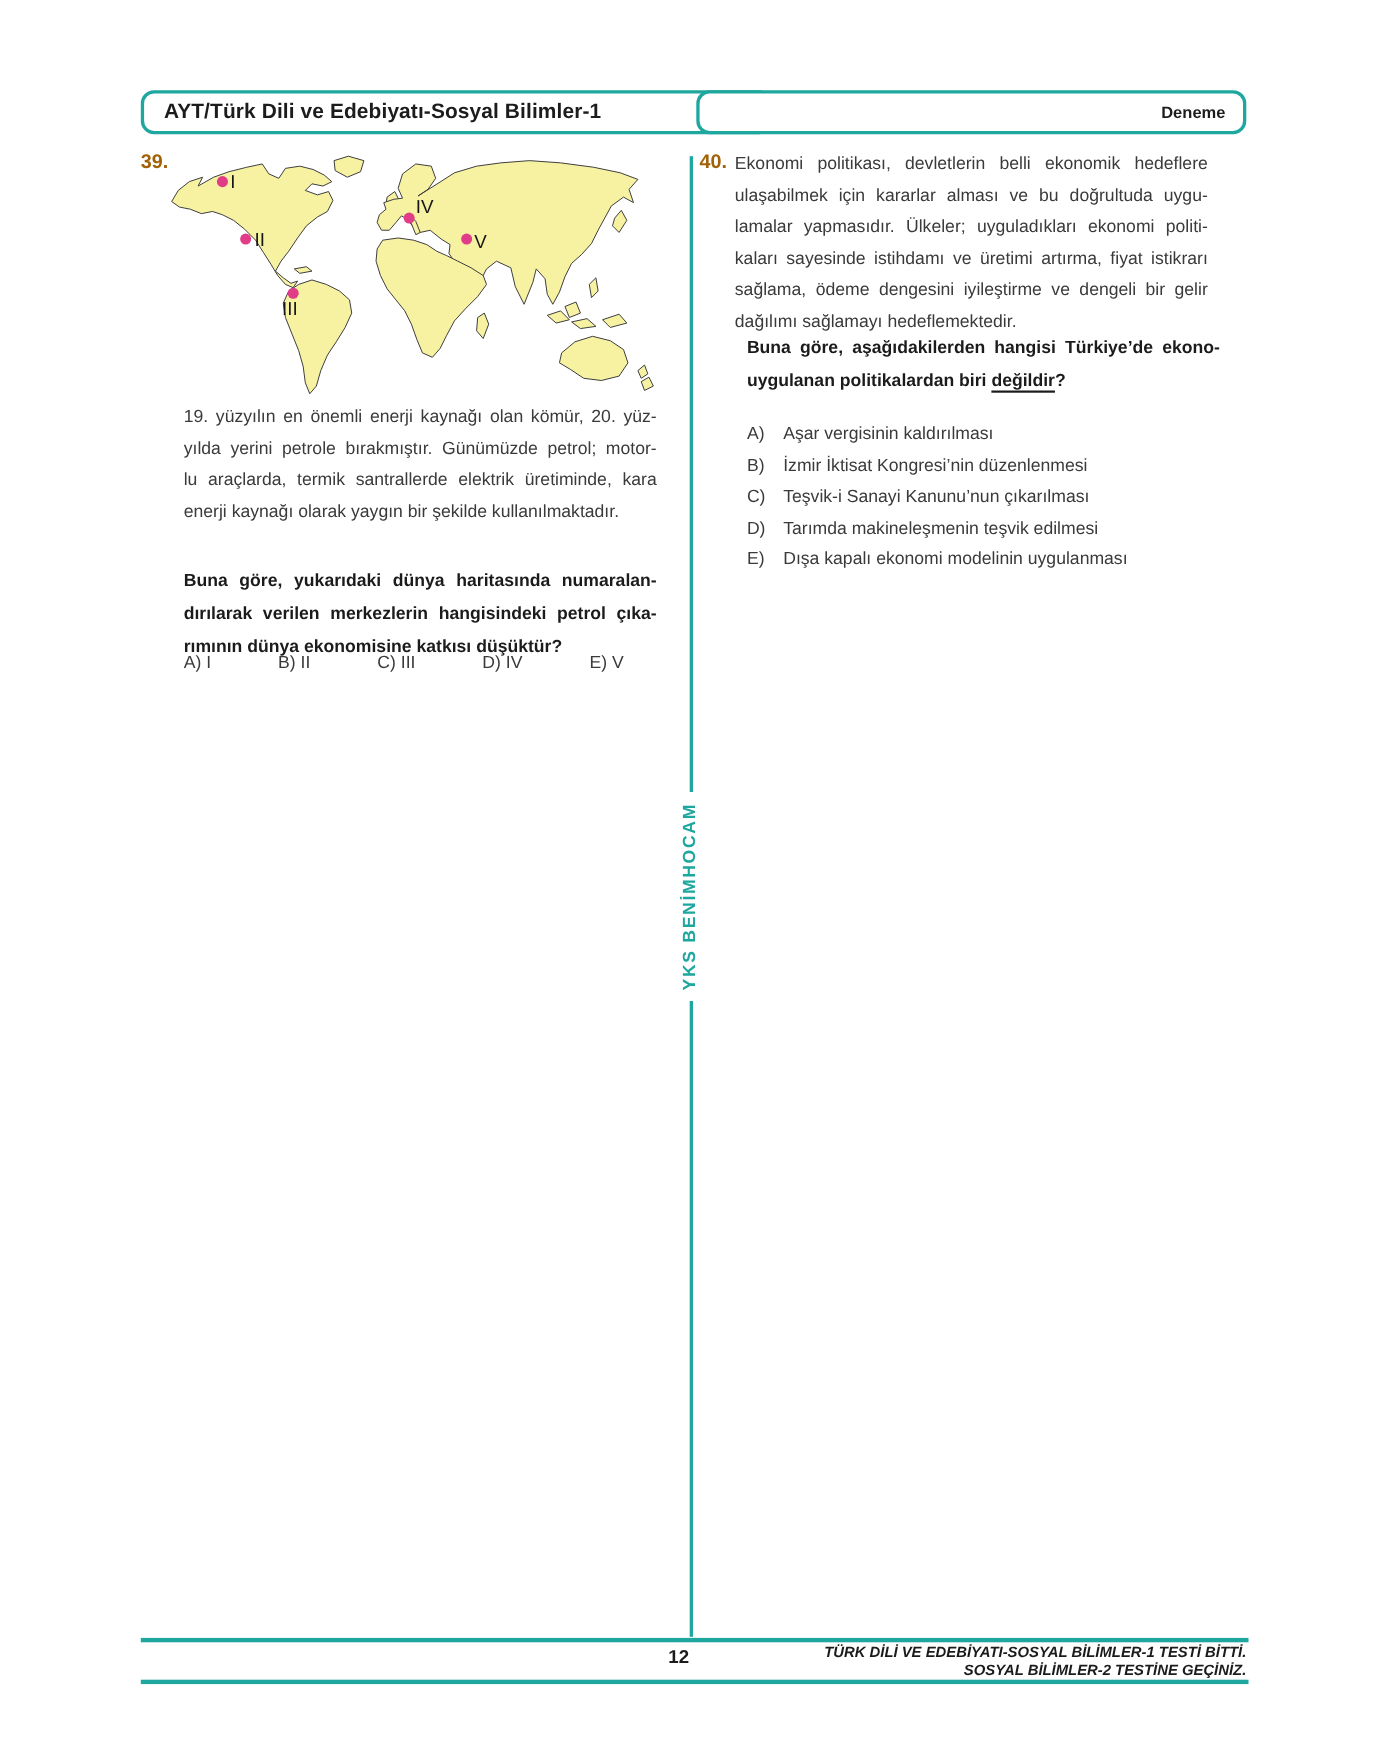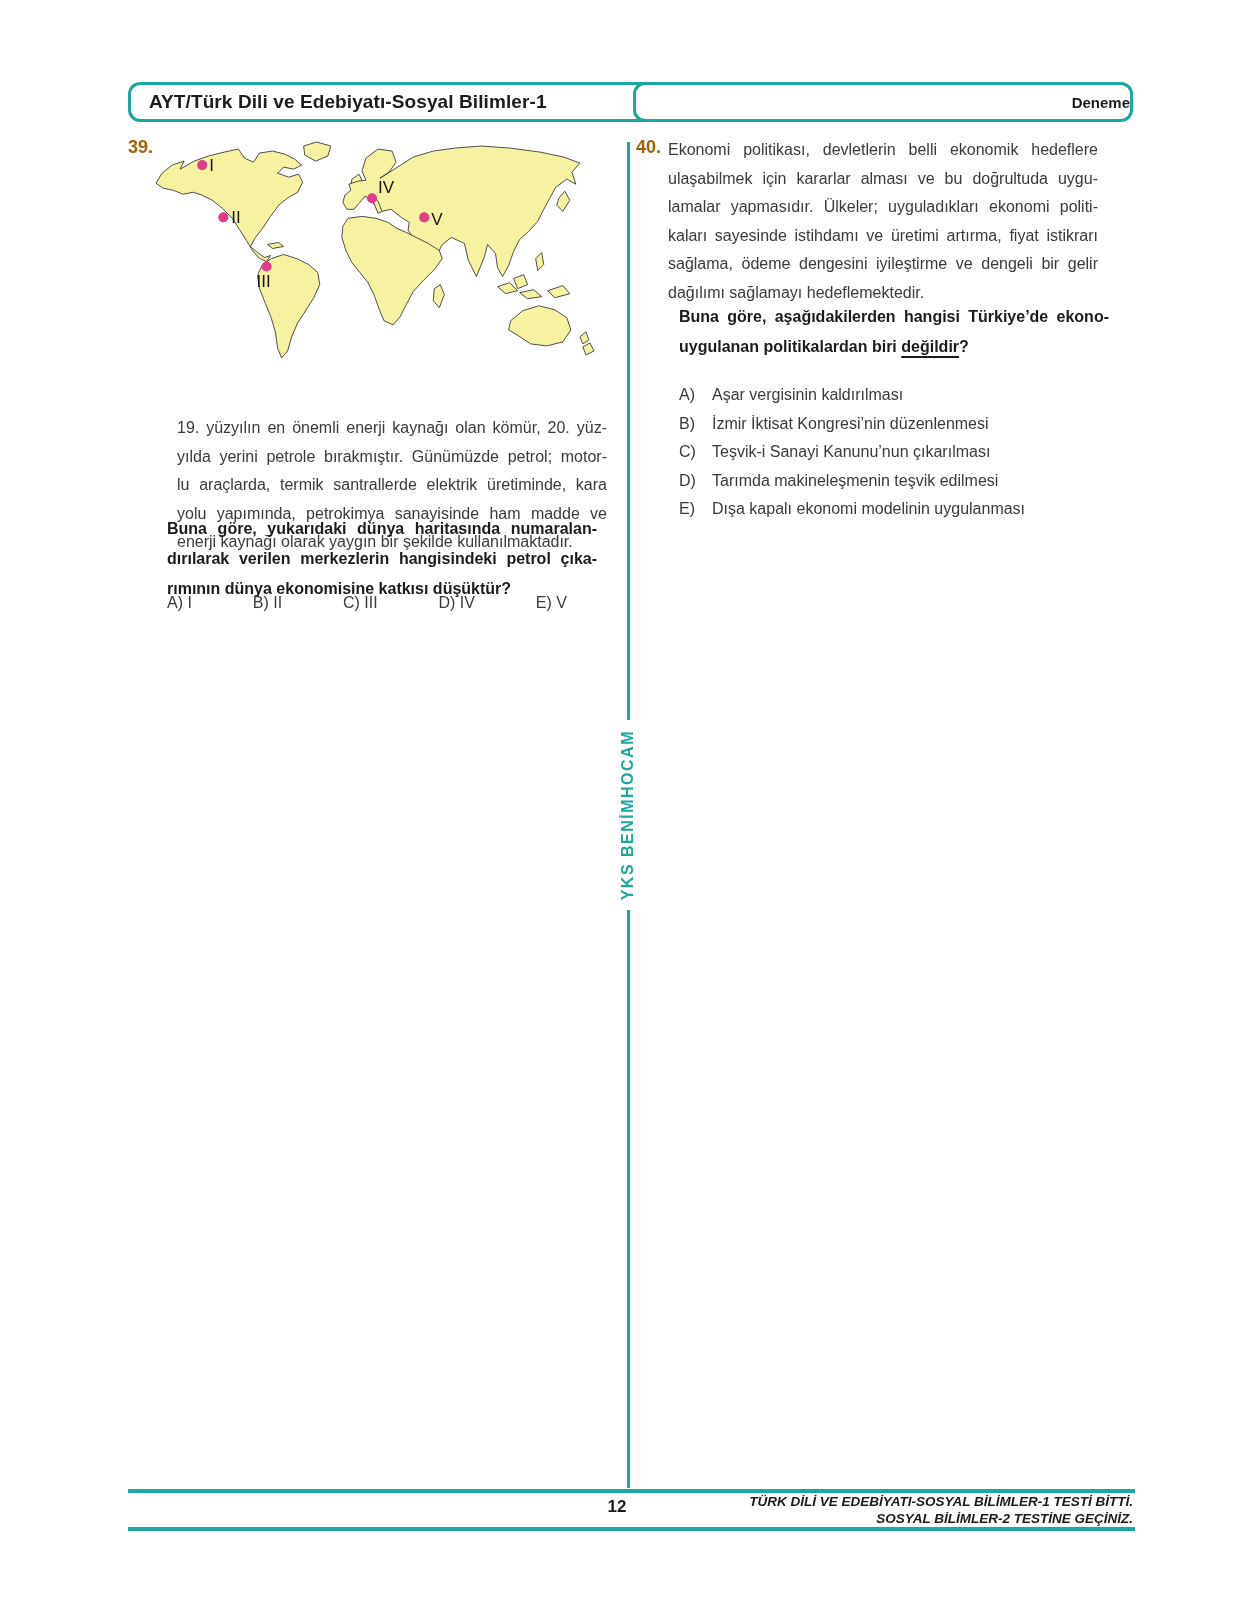--- a/index.html
+++ b/index.html
@@ -13,21 +13,21 @@
     overflow:hidden;
   }
   
   .hdr-box {
     position:absolute; top:82px; height:40px;
     border:3px solid #1ea79f; border-radius:12px;
     display:flex; align-items:center;
     background:#fff;
   }
   .hdr-left  { left:128px;  width:574px; padding-left:18px; }
-  .hdr-right { left:633px;  width:500px; justify-content:flex-end; padding-right:0;text-align:right; }
+  .hdr-right { left:633px;  width:500px; justify-content:flex-end; padding-right:16px;text-align:right; }
   .hdr-title { font-weight:bold; font-size:19px; color:#1c1c1c; letter-spacing:0.1px; }
   .hdr-deneme { font-weight:bold; font-size:15px; color:#1c1c1c; }
 
   
   .qnum {
     position:absolute; font-weight:bold; font-size:18px; color:#a16207;
   }
   #q39num { left:128px; top:137px; }
   #q40num { left:636px; top:137px; }
 
@@ -36,21 +36,21 @@
   .mapwrap svg { width:100%; height:100%; }
   .land { fill:#f6f2a2; stroke:#3c3c3c; stroke-width:0.9; stroke-linejoin:round; }
   .map-dot { fill:#e13c87; }
   .map-label { font-family:"Liberation Sans", sans-serif; font-size:17px; fill:#161616; }
 
   
   .textblock { position:absolute; width:430px; font-size:16px; line-height:28.5px; color:#3a3a3a; }
   .jline { text-align:justify; text-align-last:justify; white-space:normal; }
   .jline.last { text-align-last:left; }
   .boldblock { font-weight:bold; color:#1b1b1b; line-height:30px; }
-  #q39para { left:177px; top:366px;margin-top:48px; }
+  #q39para { left:167px; top:366px; }
   #q39bold { left:167px; top:514px; }
   #q40para { left:668px; top:136px; }
   #q40bold { left:679px; top:302px; }
   .uword { text-decoration:underline; text-underline-offset:4px; text-decoration-thickness:2px; }
 
   
   .opts39 {
     position:absolute; left:167px; top:594px; width:400px;
     display:flex; justify-content:space-between;
     font-size:16px; color:#3a3a3a;
@@ -151,21 +151,20 @@
 
       <circle class="map-dot" cx="273" cy="78" r="5"></circle>
       <text class="map-label" x="280" y="86">V</text>
     </svg>
   </div>
 
   <div class="textblock" id="q39para">
     <div class="jline">19. yüzyılın en önemli enerji kaynağı olan kömür, 20. yüz-</div>
     <div class="jline">yılda yerini petrole bırakmıştır. Günümüzde petrol; motor-</div>
     <div class="jline">lu araçlarda, termik santrallerde elektrik üretiminde, kara</div>
-    <div class="jline">yolu yapımında, petrokimya sanayisinde ham madde ve</div>
     <div class="jline last">enerji kaynağı olarak yaygın bir şekilde kullanılmaktadır.</div>
   </div>
 
   <div class="textblock boldblock" id="q39bold">
     <div class="jline">Buna göre, yukarıdaki dünya haritasında numaralan-</div>
     <div class="jline">dırılarak verilen merkezlerin hangisindeki petrol çıka-</div>
     <div class="jline last">rımının dünya ekonomisine katkısı düşüktür?</div>
   </div>
 
   <div class="opts39">

